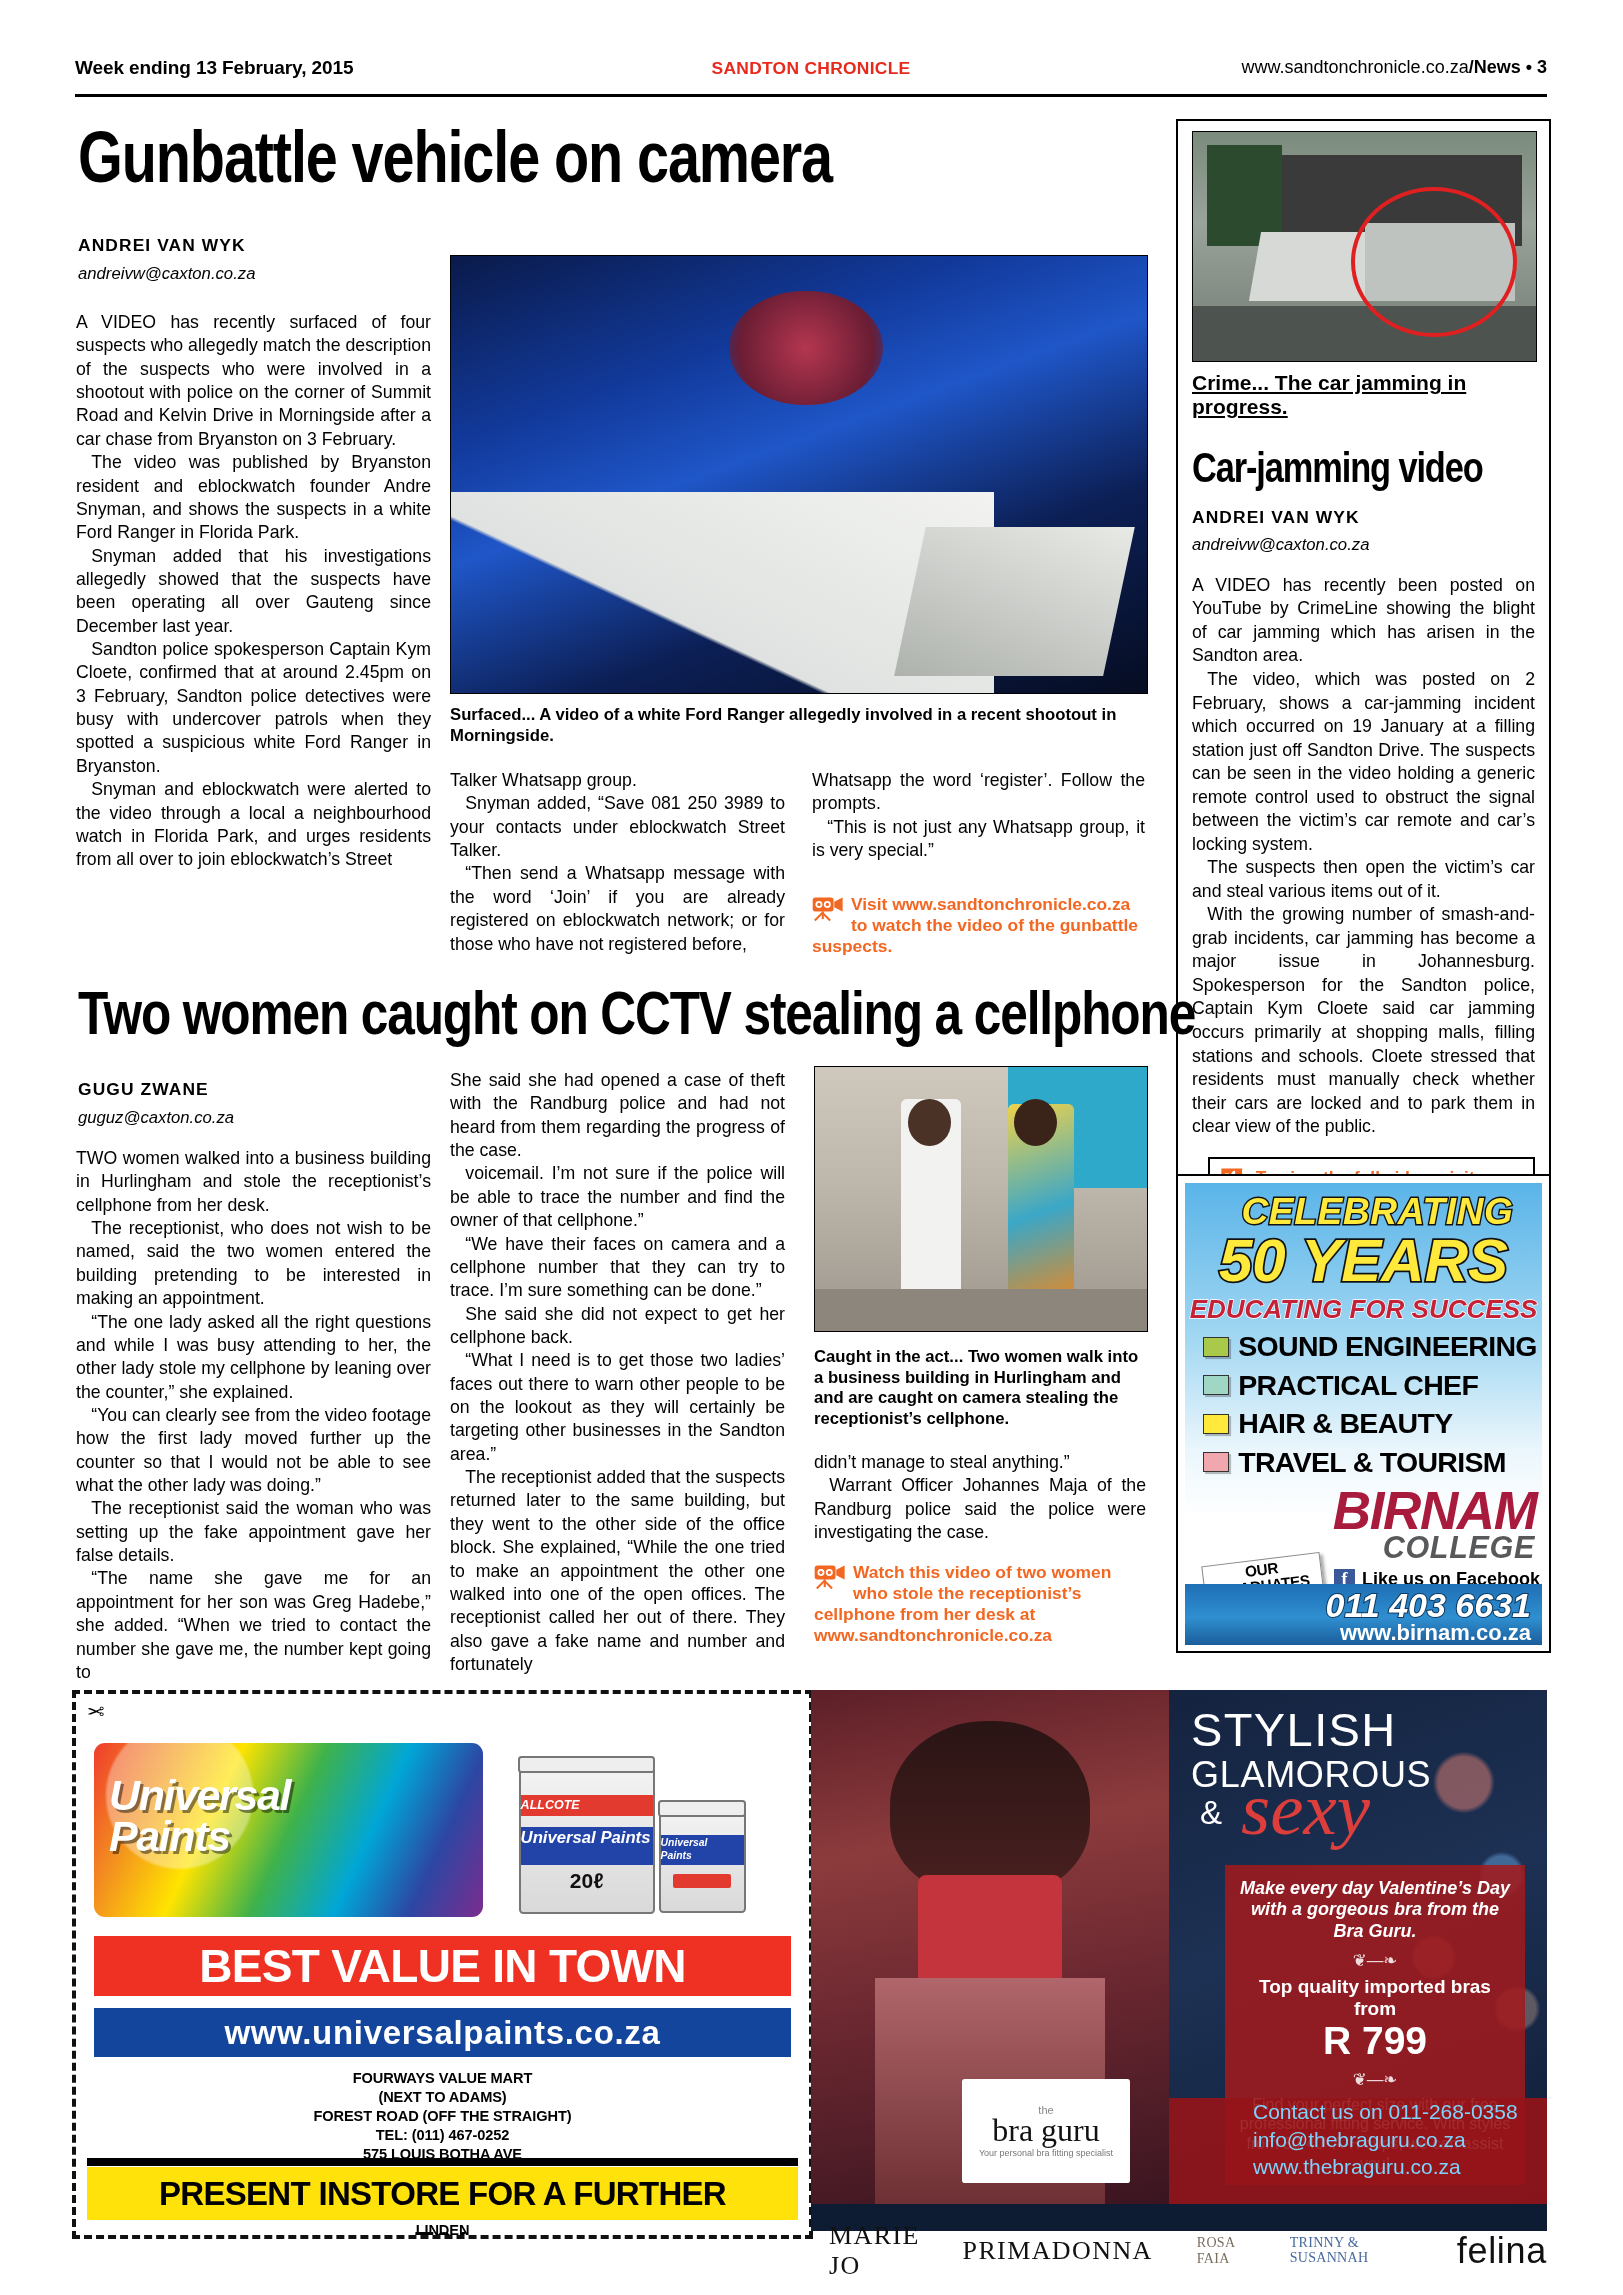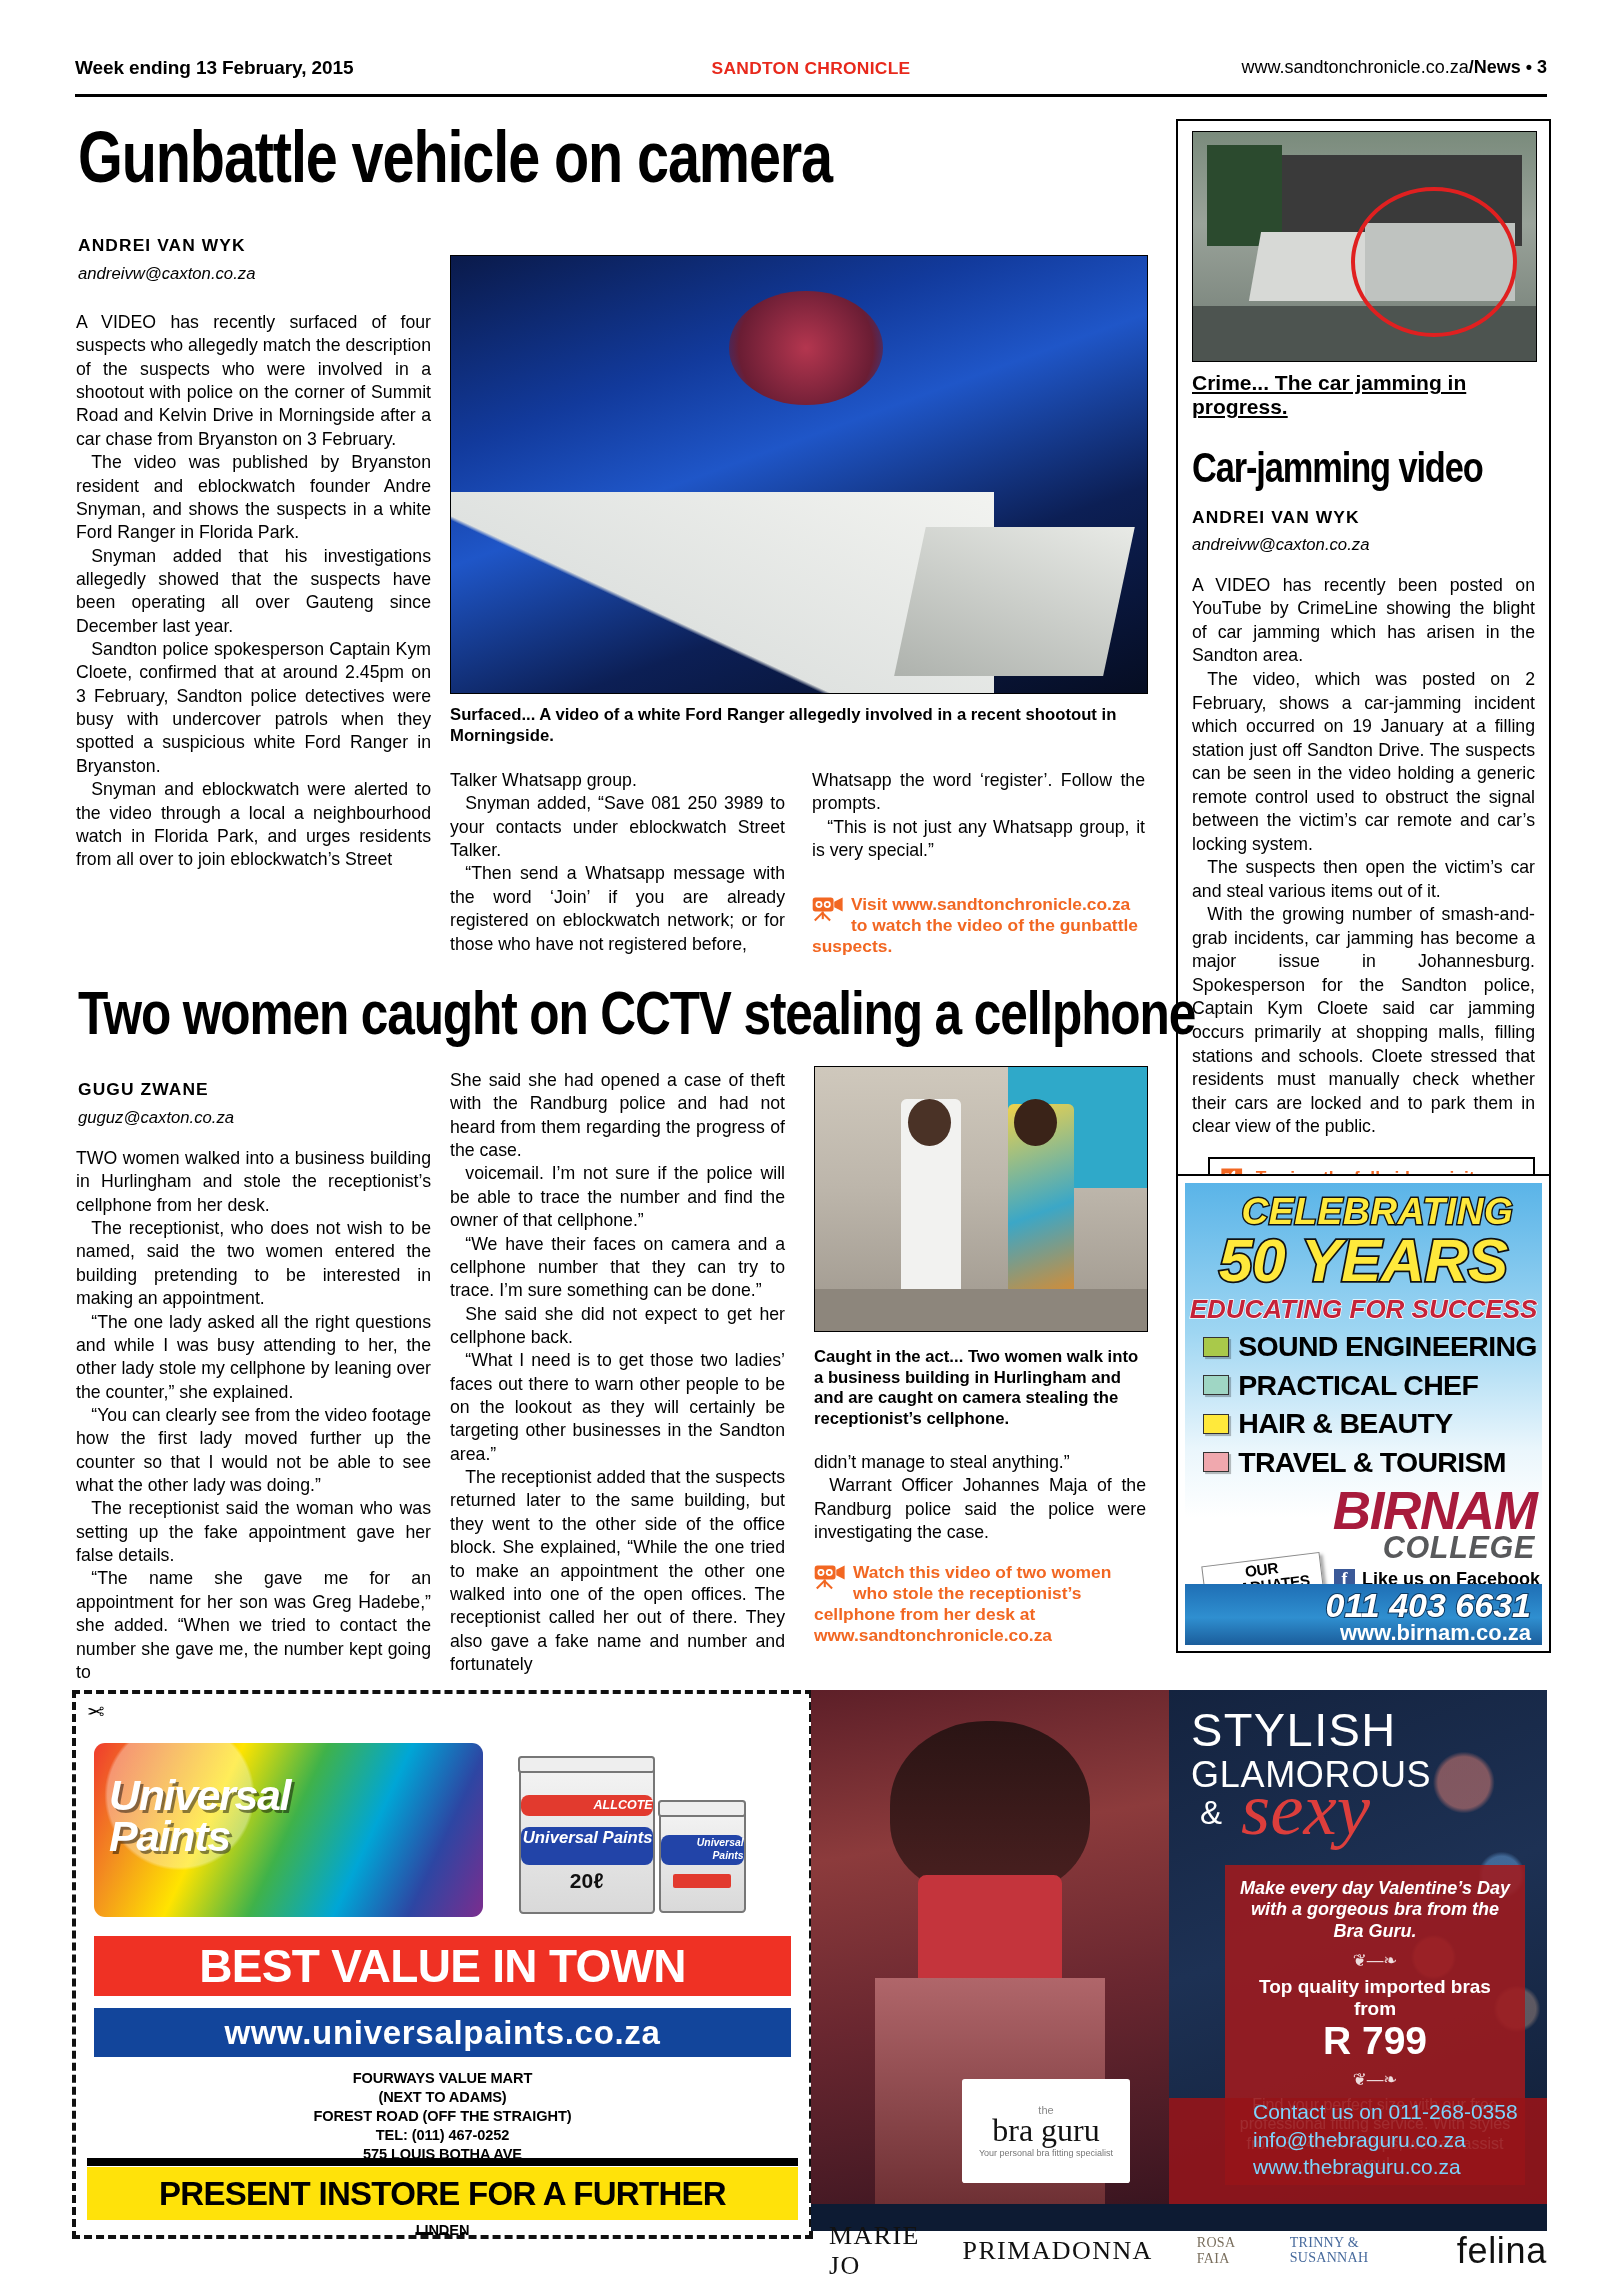--- a/index.html
+++ b/index.html
@@ -99,21 +99,21 @@
   .up-scissor{position:absolute;left:11px;top:5.6px;font-size:21px;transform:scaleX(-1);}
   .up-rainbow{position:absolute;left:18px;top:49px;width:389px;height:174px;border-radius:11px;
     background:
       radial-gradient(circle at 22% 30%, rgba(255,255,255,.35) 0 22%, transparent 23%),
       linear-gradient(115deg,#ef3b2d 0%,#f3911f 16%,#ffe400 32%,#3fb24a 50%,#00a6d6 68%,#2d46a3 84%,#7b2d8e 100%);}
   .up-logo{position:absolute;left:33px;top:81px;color:#fff;font-weight:bold;font-style:italic;font-size:43px;
            line-height:.95;text-shadow:2.8px 2.8px 0 rgba(0,0,0,.45);letter-spacing:-1.4px;}
   .up-tins{position:absolute;right:19.4px;top:42px;width:292px;height:187px;}
   .tin{position:absolute;background:linear-gradient(180deg,#f4f4f4,#d9d9d9);border:2.1px solid #777;border-radius:4.2px;}
   .tin .lid{position:absolute;left:-2.8px;right:-2.8px;top:-7px;height:12.5px;background:#eee;border:2.1px solid #777;border-radius:3.5px;}
-  .tin .band{position:absolute;left:0;right:0;background:#2244a8;color:#fff;text-align:right;font-weight:bold;font-style:italic;border-radius:8px;}
+  .tin .band{position:absolute;left:0;right:0;background:#2244a8;color:#fff;text-align:left;font-weight:bold;font-style:italic;}
   .up-best{position:absolute;left:18px;right:18px;top:242px;height:60px;background:#ef3124;}
   .up-best span{display:block;color:#fff;font-weight:bold;font-size:46px;text-align:center;line-height:60px;letter-spacing:-0.7px;}
   .up-web{position:absolute;left:18px;right:18px;top:314px;height:49px;background:#12459b;}
   .up-web span{display:block;color:#fff;font-weight:bold;font-size:33px;text-align:center;line-height:49px;letter-spacing:0.7px;}
   .up-stores{position:absolute;left:18px;right:18px;top:375px;}
   .store-row{display:flex;justify-content:flex-end;flex-direction:column;}
   .store{font-weight:bold;font-size:14.6px;line-height:1.3;text-align:center;letter-spacing:-0.1px;}
   .up-barblack{position:absolute;left:11px;right:11px;top:464px;height:8.3px;background:#000;}
   .up-yellow{position:absolute;left:11px;right:11px;top:473px;height:53px;background:#ffe20a;}
   .up-yellow span{display:block;text-align:center;font-weight:bold;font-size:33px;line-height:53px;letter-spacing:-0.7px;}

